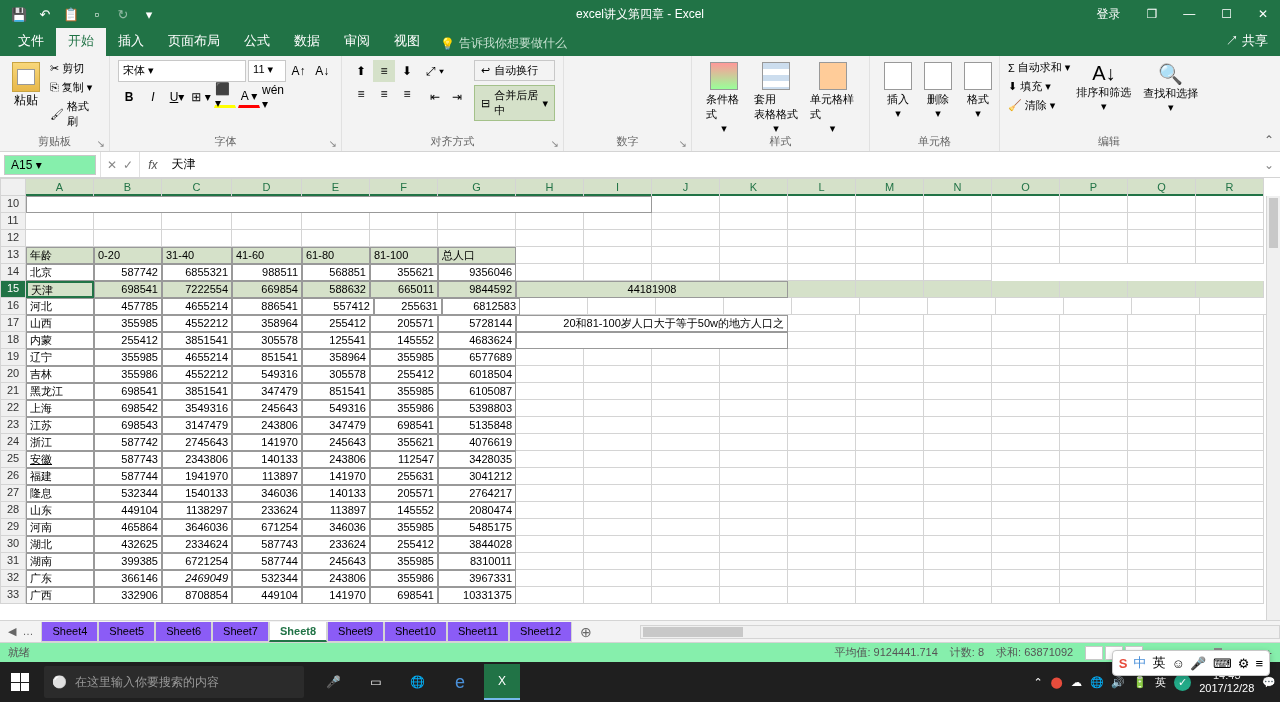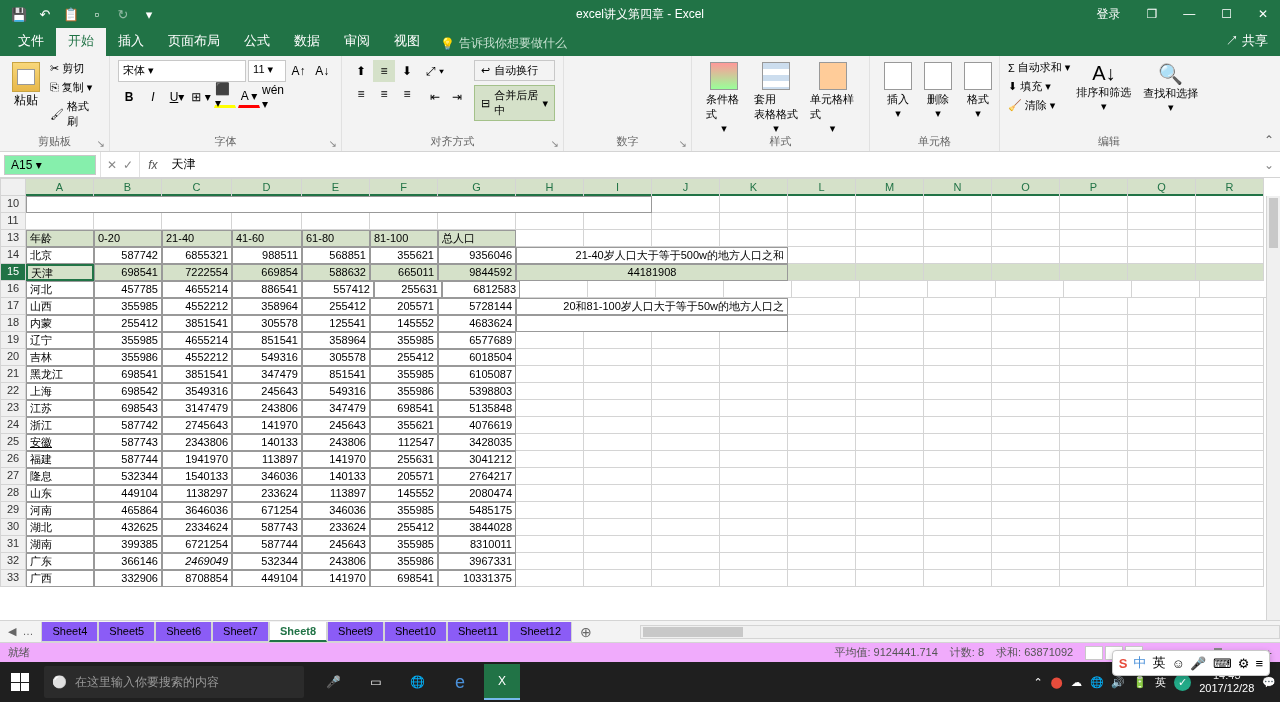--- a/index.html
+++ b/index.html
@@ -89,21 +89,21 @@
 
 .sheetbar { height: 22px; border-top: 1px solid #d4d4d4; display: flex; align-items: center; background: #f3f3f3; font-size: 11px; position: relative; }
 .sheet-nav { padding: 0 8px; color: #666; display:flex; gap:6px; }
 .sheet-tab { padding: 3px 10px; border: 1px solid #d4d4d4; background: #8b5cf6; border-top: none; }
 .sheet-tab.active { background: #fff; border-bottom: 2px solid #217346; font-weight: bold; color: #217346; }
 .sheet-add { padding: 0 8px; font-size: 14px; color: #666; }
 .hscroll { flex:1; margin-left: 40px; height: 14px; background: #f0f0f0; border: 1px solid #d4d4d4; position: relative; }
 .hthumb { position:absolute; left:2px; top:1px; bottom:1px; width:100px; background:#c8c8c8; }
 
 
-.statusbar { height: 20px; background: #f0abfc; border-top: 1px solid #d4d4d4; display: flex; align-items: center; font-size: 11px; color: #555; padding: 0 8px; }
+.statusbar { height: 20px; background: #86efac; border-top: 1px solid #d4d4d4; display: flex; align-items: center; font-size: 11px; color: #555; padding: 0 8px; }
 .status-right { margin-left: auto; display: flex; gap: 12px; align-items: center; }
 .view-btns { display: flex; gap: 2px; }
 .vbtn { width: 18px; height: 14px; border: 1px solid #c8c8c8; background: #fff; }
 .zoom-slider { width: 80px; height: 4px; background: #c8c8c8; position: relative; }
 .zoom-slider::after { content:''; position:absolute; left:50%; top:-3px; width:8px; height:10px; background:#888; }
 
 
 .taskbar { height: 40px; background: #1f1f1f; display: flex; align-items: center; color: #fff; font-size: 12px; position: relative; }
 .start { width: 40px; height: 40px; display: flex; align-items: center; justify-content: center; }
 .win-icon { width: 18px; height: 18px; display: grid; grid-template-columns: 1fr 1fr; grid-template-rows: 1fr 1fr; gap: 1px; }
@@ -327,24 +327,45 @@
         <div class="cell" style="width: 68px;"></div>
         <div class="cell" style="width: 68px;"></div>
         <div class="cell" style="width: 68px;"></div>
         <div class="cell" style="width: 68px;"></div>
         <div class="cell" style="width: 68px;"></div>
         <div class="cell" style="width: 68px;"></div>
         <div class="cell" style="width: 68px;"></div>
         <div class="cell" style="width: 68px;"></div>
       </div>
       <div class="grow">
+        <div class="rowh">12</div>
+        <div class="cell" style="width: 68px;"></div>
+        <div class="cell" style="width: 68px;"></div>
+        <div class="cell" style="width: 70px;"></div>
+        <div class="cell" style="width: 70px;"></div>
+        <div class="cell" style="width: 68px;"></div>
+        <div class="cell" style="width: 68px;"></div>
+        <div class="cell" style="width: 78px;"></div>
+        <div class="cell" style="width: 68px;"></div>
+        <div class="cell" style="width: 68px;"></div>
+        <div class="cell" style="width: 68px;"></div>
+        <div class="cell" style="width: 68px;"></div>
+        <div class="cell" style="width: 68px;"></div>
+        <div class="cell" style="width: 68px;"></div>
+        <div class="cell" style="width: 68px;"></div>
+        <div class="cell" style="width: 68px;"></div>
+        <div class="cell" style="width: 68px;"></div>
+        <div class="cell" style="width: 68px;"></div>
+        <div class="cell" style="width: 68px;"></div>
+      </div>
+      <div class="grow">
         <div class="rowh">13</div>
         <div class="cell hdr" style="width: 68px;">年龄</div>
         <div class="cell hdr" style="width: 68px;">0-20</div>
-        <div class="cell hdr" style="width: 70px;">21-40</div>
+        <div class="cell hdr" style="width: 70px;">31-40</div>
         <div class="cell hdr" style="width: 70px;">41-60</div>
         <div class="cell hdr" style="width: 68px;">61-80</div>
         <div class="cell hdr" style="width: 68px;">81-100</div>
         <div class="cell hdr" style="width: 78px;">总人口</div>
         <div class="cell" style="width: 68px;"></div>
         <div class="cell" style="width: 68px;"></div>
         <div class="cell" style="width: 68px;"></div>
         <div class="cell" style="width: 68px;"></div>
         <div class="cell" style="width: 68px;"></div>
         <div class="cell" style="width: 68px;"></div>
@@ -356,21 +377,20 @@
       </div>
       <div class="grow">
         <div class="rowh">14</div>
         <div class="cell tbl" style="width: 68px;">北京</div>
         <div class="cell tbl r" style="width: 68px;">587742</div>
         <div class="cell tbl r" style="width: 70px;">6855321</div>
         <div class="cell tbl r" style="width: 70px;">988511</div>
         <div class="cell tbl r" style="width: 68px;">568851</div>
         <div class="cell tbl r" style="width: 68px;">355621</div>
         <div class="cell tbl r" style="width: 78px;">9356046</div>
-        <div class="cell annot" style="width: 272px; text-align: right;">21-40岁人口大于等于500w的地方人口之和</div>
         <div class="cell" style="width: 68px;"></div>
         <div class="cell" style="width: 68px;"></div>
         <div class="cell" style="width: 68px;"></div>
         <div class="cell" style="width: 68px;"></div>
         <div class="cell" style="width: 68px;"></div>
         <div class="cell" style="width: 68px;"></div>
         <div class="cell" style="width: 68px;"></div>
       </div>
       <div class="grow">
         <div class="rowh selected">15</div>

